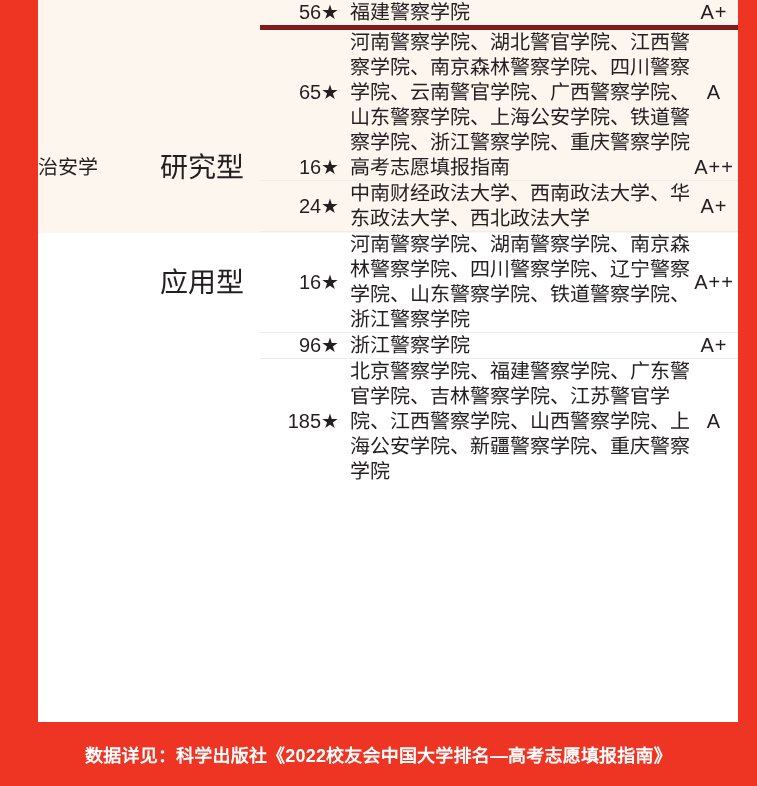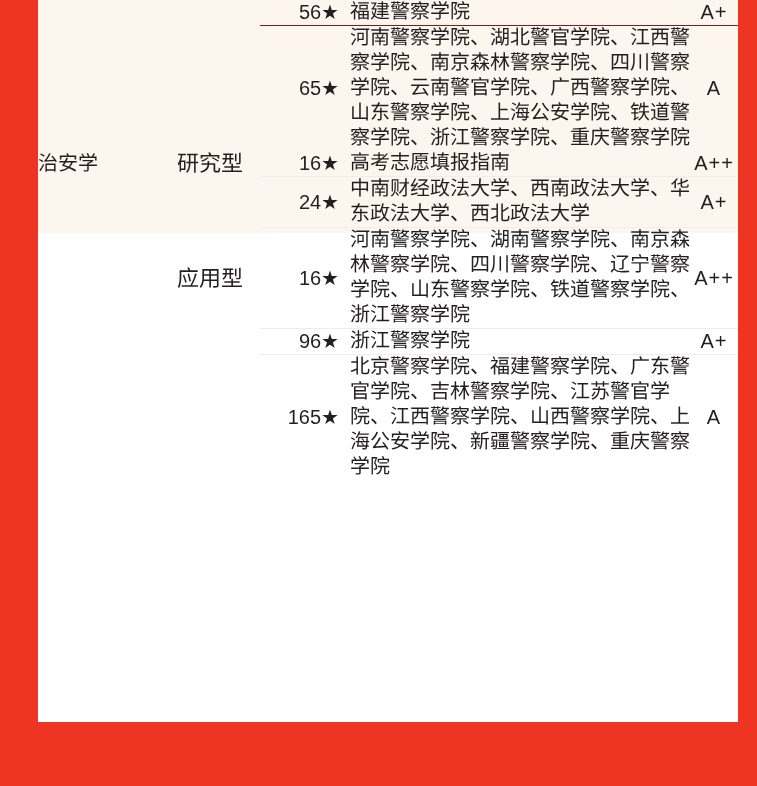--- a/index.html
+++ b/index.html
@@ -69,22 +69,22 @@
   col.c-star  { width: 40px; }
   col.c-name  { width: 340px; }
   col.c-grade { width: 48px; }
 
   td.major {
     text-align: left;
     font-size: 20px;
     white-space: nowrap;
   }
   td.type {
-    text-align: center;
-    font-size: 22px;
+    text-align: left;
+    font-size: 28px;
     white-space: nowrap;
   }
   td.rank {
     text-align: right;
     padding-right: 8px;
     font-size: 20px;
     white-space: nowrap;
   }
   td.star {
     text-align: left;
@@ -92,32 +92,31 @@
     font-size: 20px;
     white-space: nowrap;
     letter-spacing: 0px;
   }
   td.name {
     text-align: left;
     padding: 6px 4px 6px 10px;
     font-size: 20px;
     line-height: 25px;
     word-break: break-all;
-    font-family: Liberation Mono, monospace;
   }
   td.grade {
     text-align: center;
     font-size: 20px;
     white-space: nowrap;
     letter-spacing: 1px;
   }
 
   
   tr.sep > td {
-    border-top: 1px solid #7f1d1d;
+    border-top: 5px solid #7f1d1d;
   }
   tr.sep > td.major,
   tr.sep > td.type {
     border-top: none;
   }
   tr.sep-white > td {
     border-top: 1px solid #ededed;
   }
   tr.sep-white > td.major,
   tr.sep-white > td.type {
@@ -213,24 +212,27 @@
           <td class="type"></td>
           <td class="rank">9</td>
           <td class="star">6★</td>
           <td class="name">浙江警察学院</td>
           <td class="grade">A+</td>
         </tr>
 
         <tr class="sep-white">
           <td class="major"></td>
           <td class="type"></td>
-          <td class="rank">16</td>
+          <td class="rank">18</td>
           <td class="star">5★</td>
           <td class="name">北京警察学院、福建警察学院、广东警官学院、吉林警察学院、江苏警官学院、江西警察学院、山西警察学院、上海公安学院、新疆警察学院、重庆警察学院</td>
           <td class="grade">A</td>
         </tr>
 
       </tbody>
     </table>
   </div>
 
+  <div id="footer-caption">
+    <span>数据详见：科学出版社《2022校友会中国大学排名—高考志愿填报指南》</span>
+  </div>
 
 </div>
 
 </body></html>

